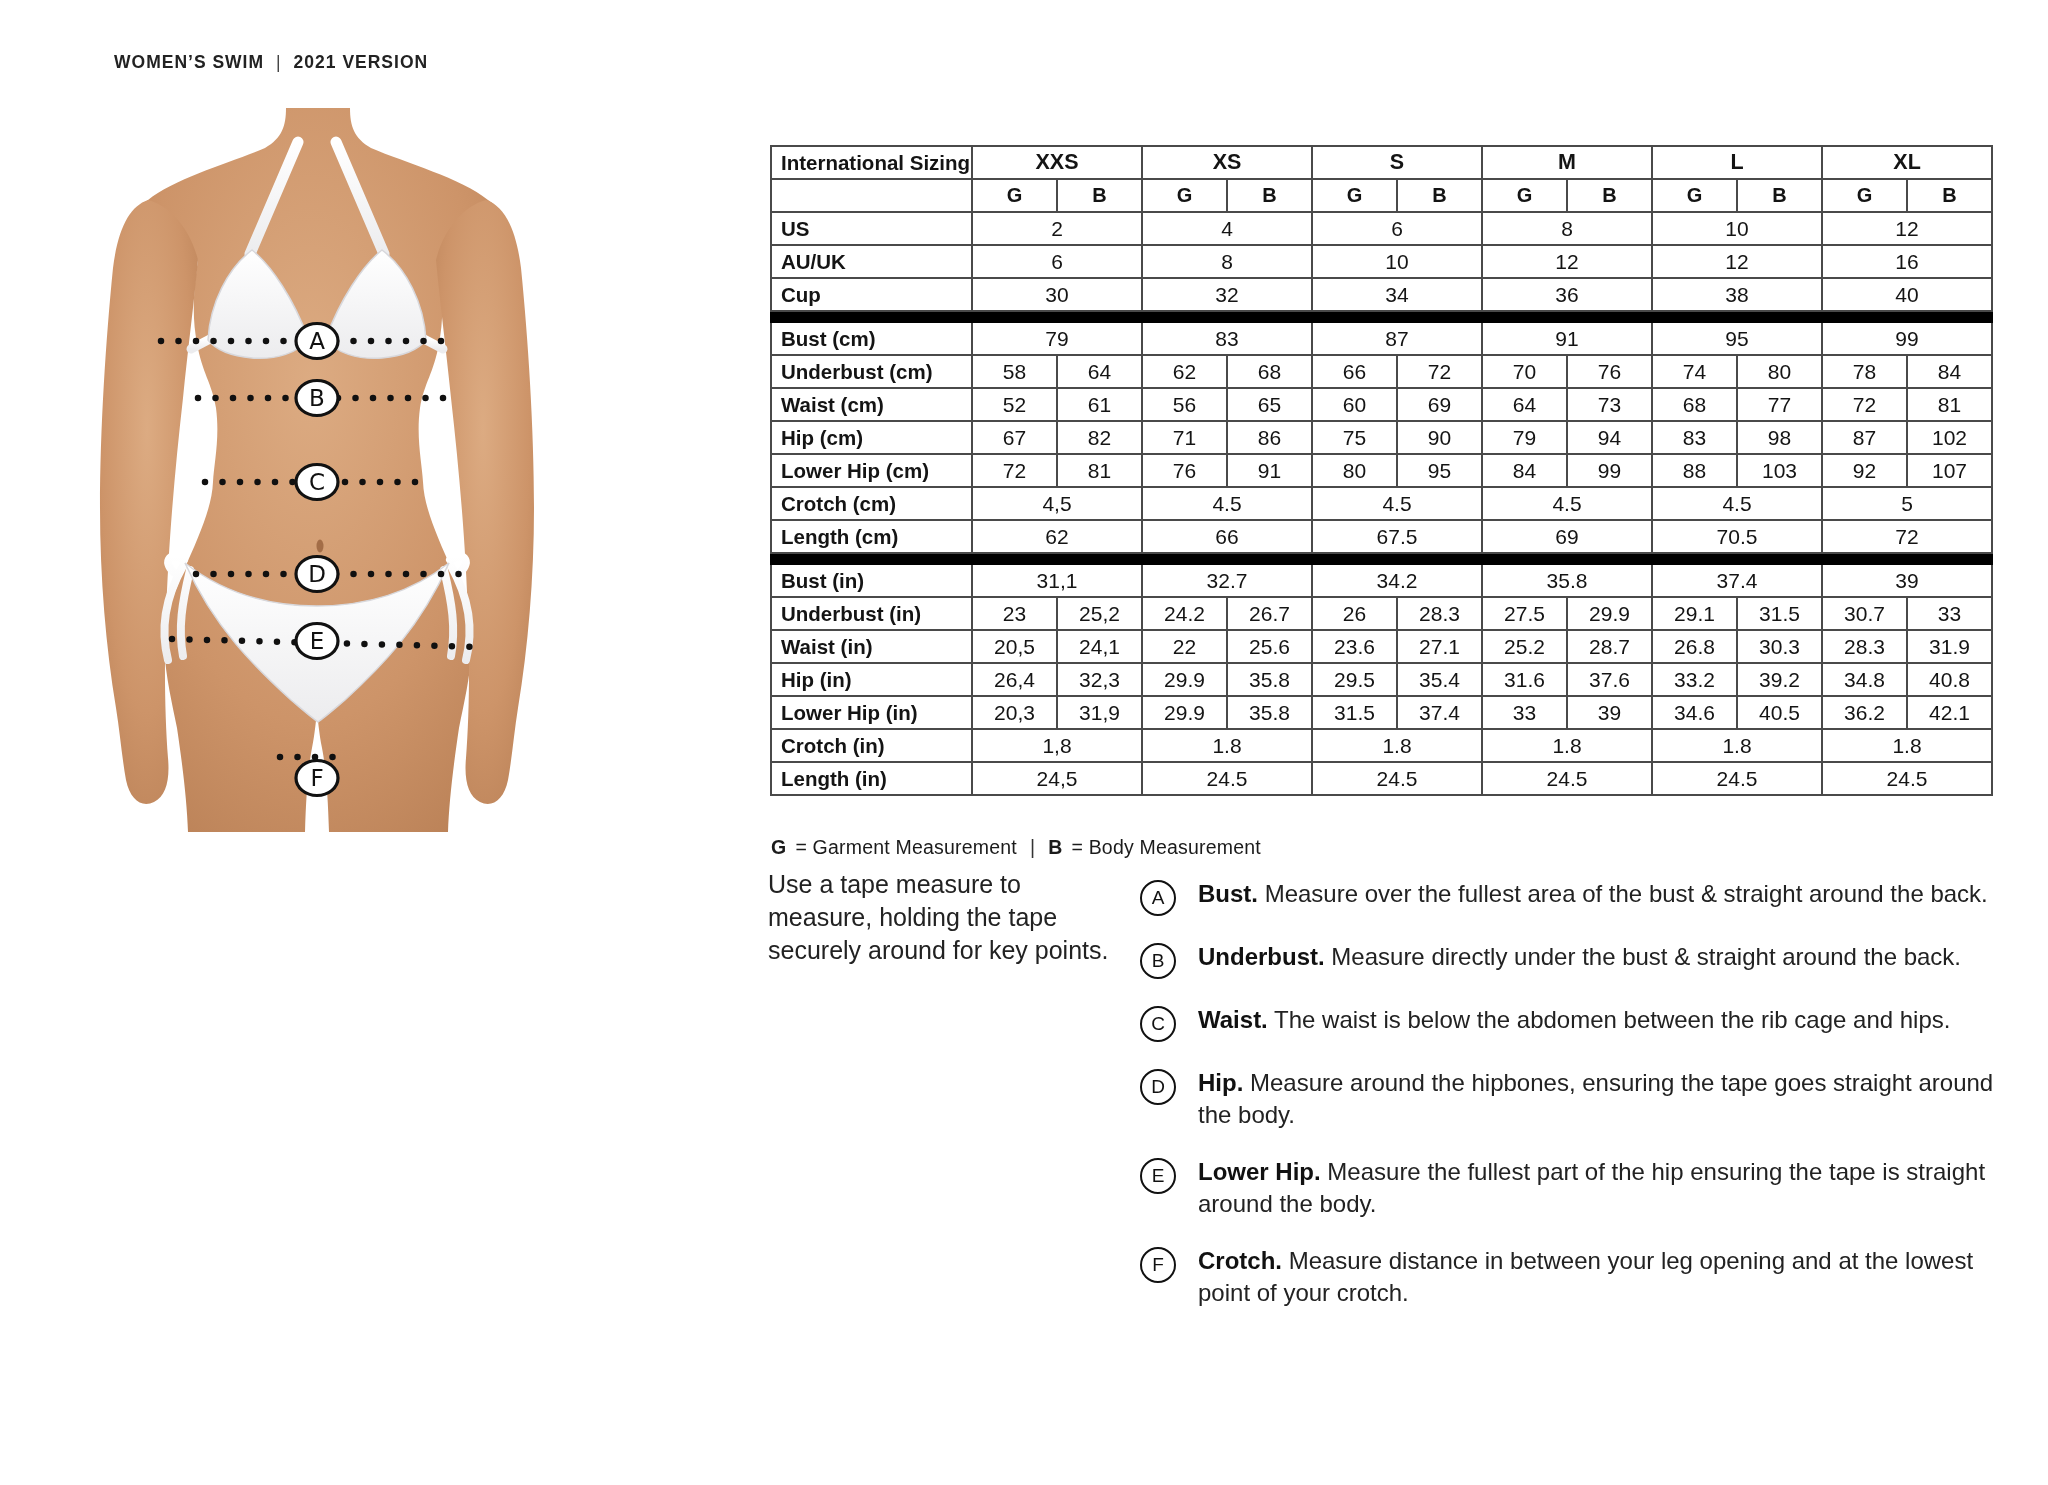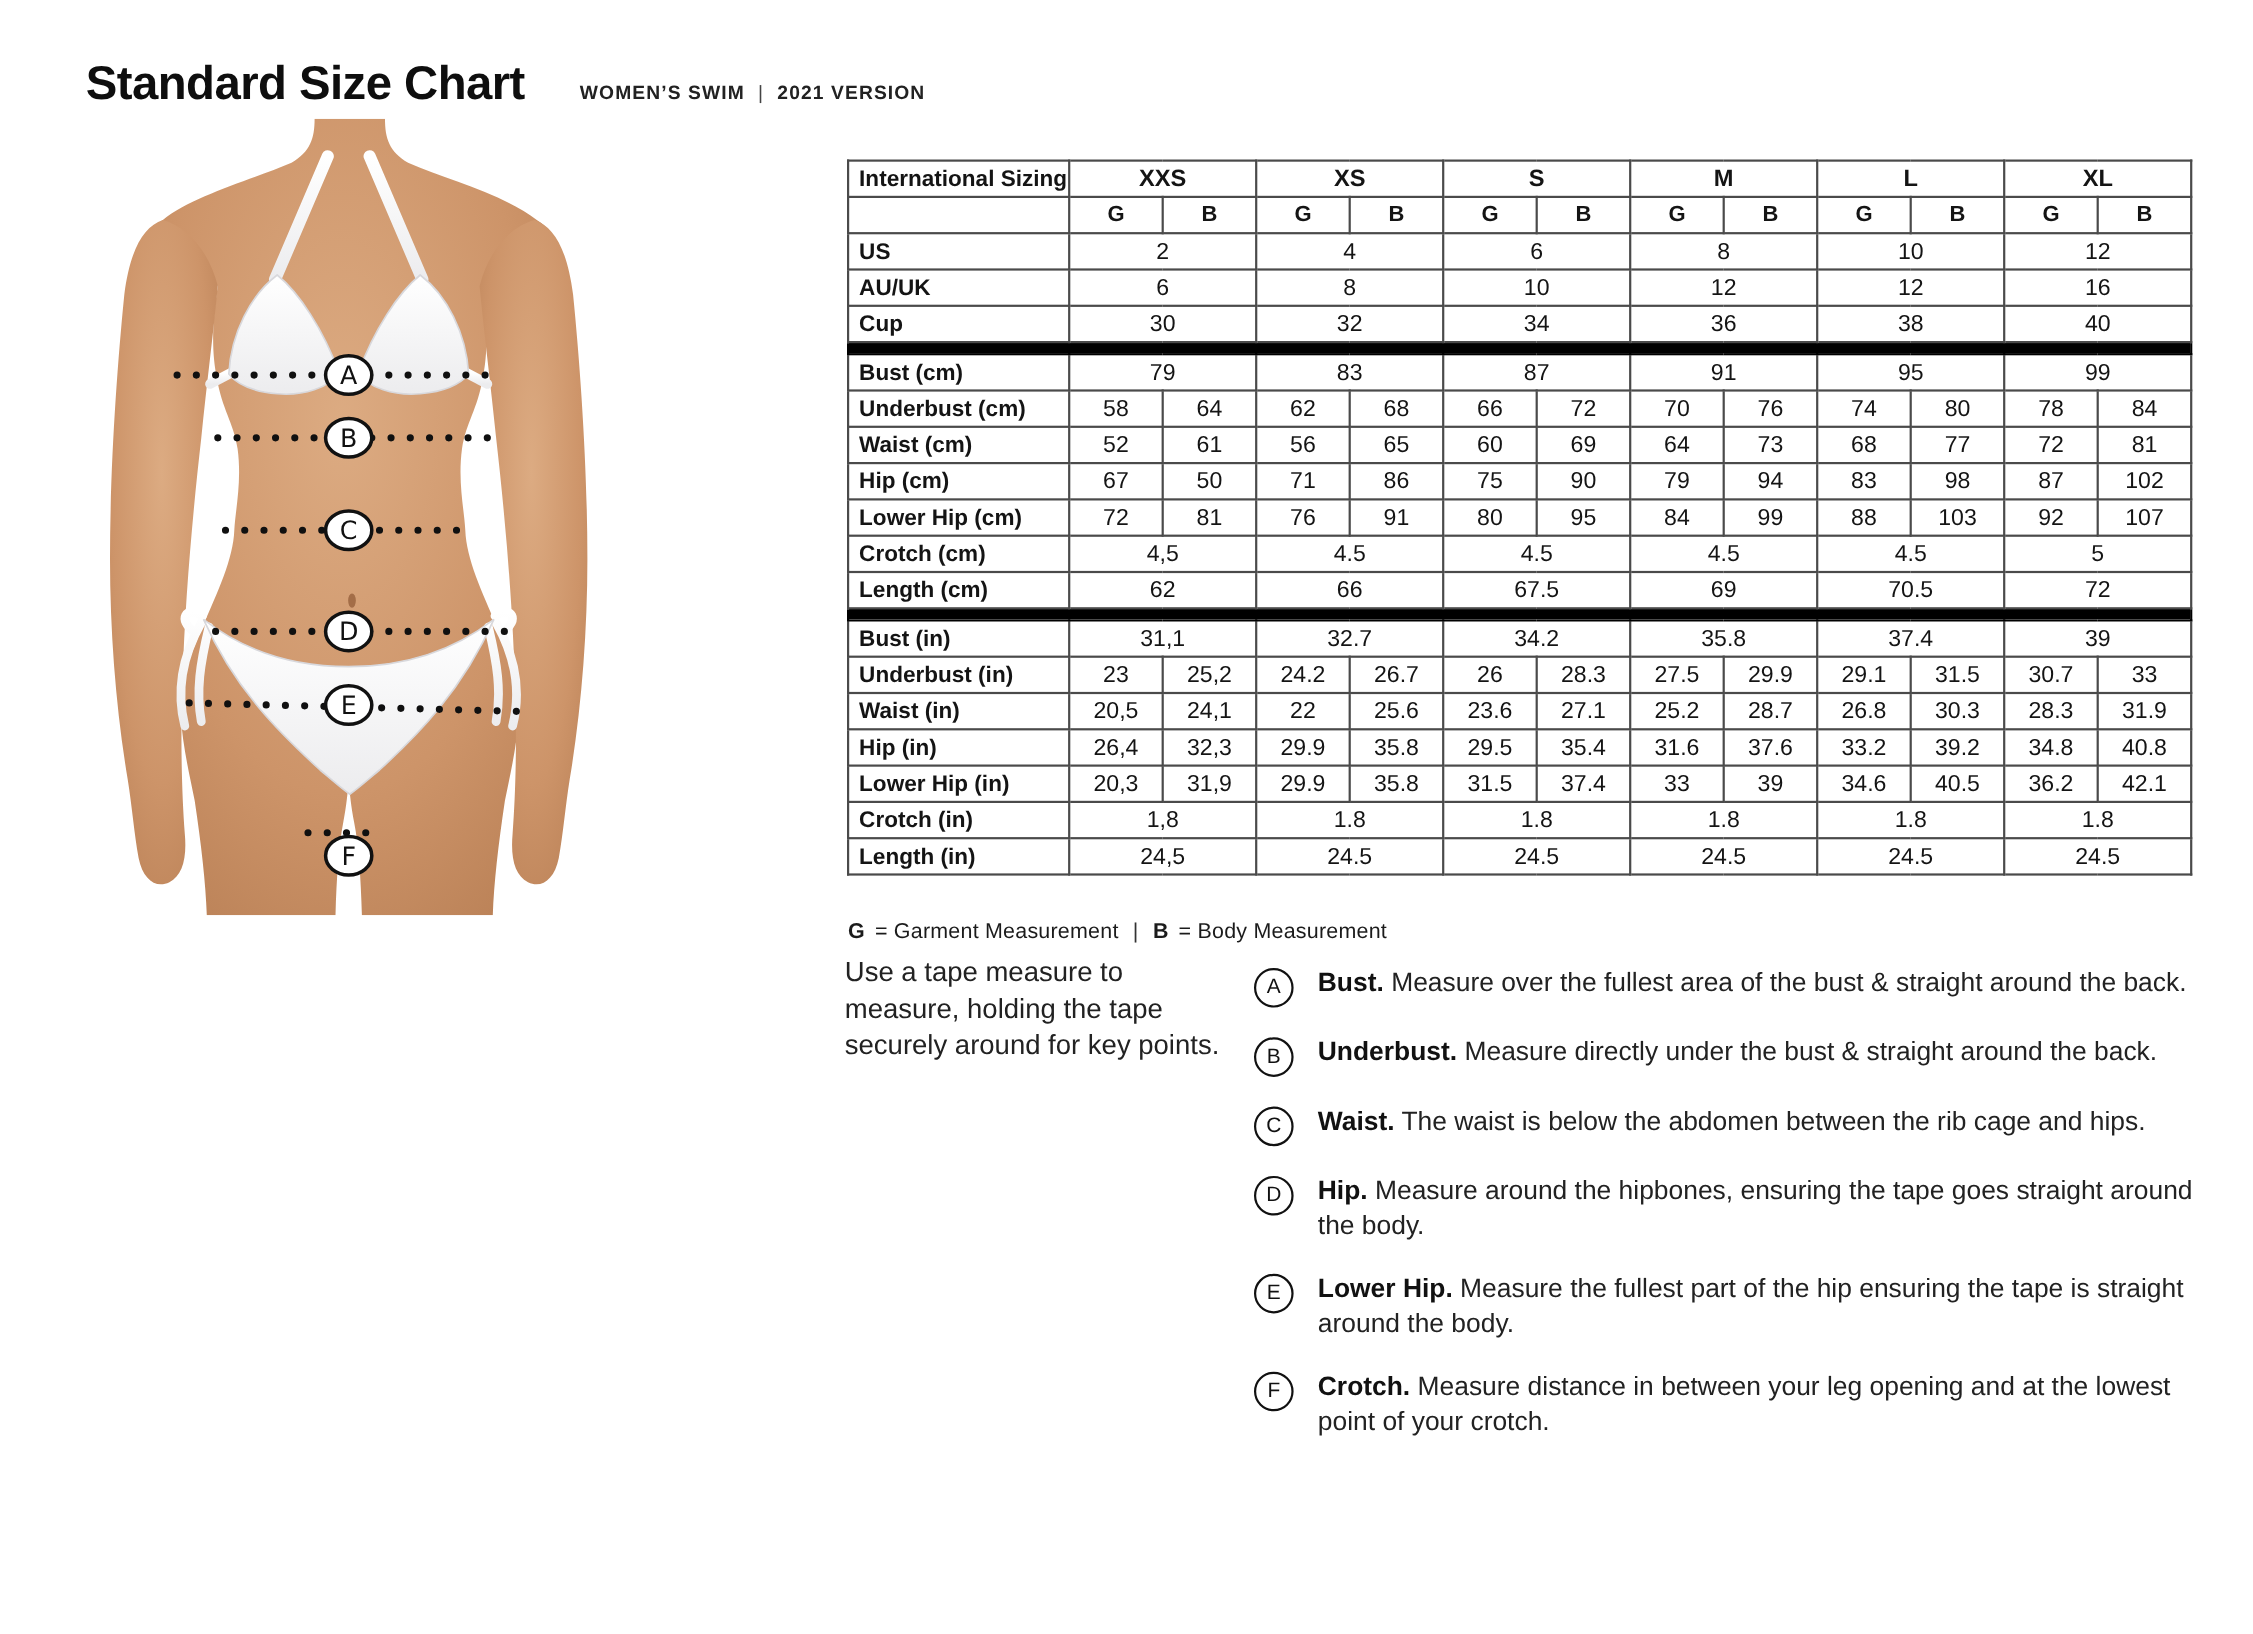--- a/index.html
+++ b/index.html
@@ -78,21 +78,20 @@
     border-radius: 50%; display: flex; align-items: center; justify-content: center;
     font-size: 19px; color: #111; margin-top: 2px; font-weight: 400;
   }
   .def-text { font-size: 24px; line-height: 1.33; color: #222; max-width: 812px; }
   .def-text .term { font-weight: 700; color: #111; }
 </style>
 </head>
 <body>
 
 <header class="page-header">
-  <h1 class="page-title">Standard Size Chart</h1>
   <span class="page-subtitle">
     <span>WOMEN’S SWIM</span>
     <span class="sep">|</span>
     <span>2021 VERSION</span>
   </span>
 </header>
 
 <div class="figure-wrap">
   <svg viewBox="0 0 490 724" aria-hidden="true">
     <defs>
@@ -339,21 +338,21 @@
           <td>64</td>
           <td>73</td>
           <td>68</td>
           <td>77</td>
           <td>72</td>
           <td>81</td>
         </tr>
         <tr>
           <th class="row-label">Hip (cm)</th>
           <td>67</td>
-          <td>50</td>
+          <td>82</td>
           <td>71</td>
           <td>86</td>
           <td>75</td>
           <td>90</td>
           <td>79</td>
           <td>94</td>
           <td>83</td>
           <td>98</td>
           <td>87</td>
           <td>102</td>

